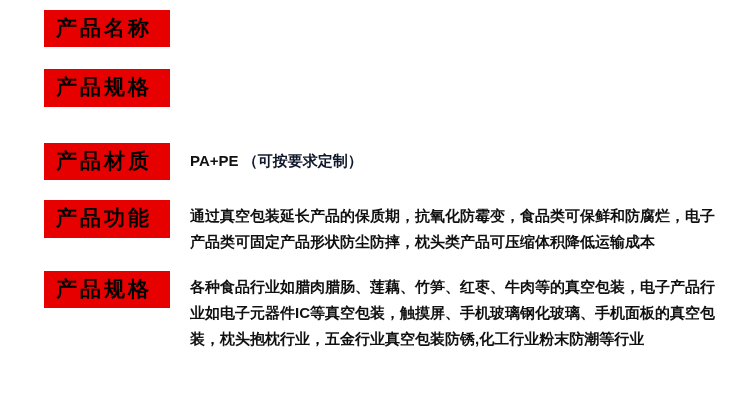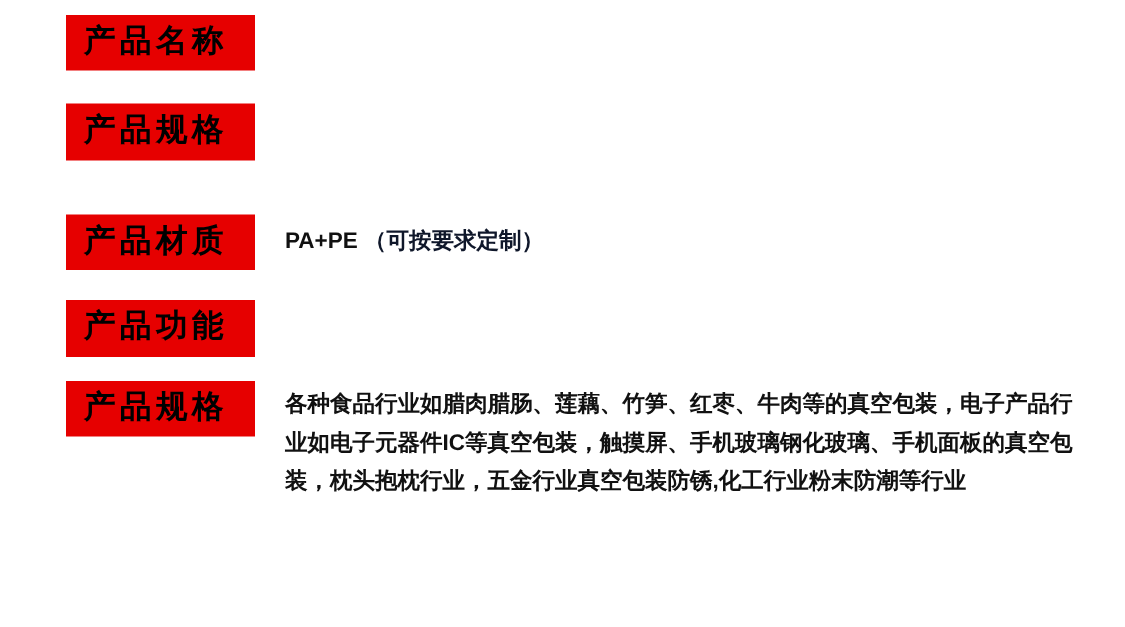--- a/index.html
+++ b/index.html
@@ -92,20 +92,23 @@
     <div class="value-cell">
       <span>PA+PE</span>
       <span class="red-note">（可按要求定制）</span>
     </div>
   </div>
 
   <div class="spec-row row-function">
     <div class="label-cell">
       <span class="label-badge">产品功能</span>
     </div>
+    <div class="value-cell">
+      <span>通过真空包装延长产品的保质期，抗氧化防霉变，食品类可保鲜和防腐烂，电子产品类可固定产品形状防尘防摔，枕头类产品可压缩体积降低运输成本</span>
+    </div>
   </div>
 
   <div class="spec-row row-industry">
     <div class="label-cell">
       <span class="label-badge">产品规格</span>
     </div>
     <div class="value-cell">
       <span>各种食品行业如腊肉腊肠、莲藕、竹笋、红枣、牛肉等的真空包装，电子产品行业如电子元器件IC等真空包装，触摸屏、手机玻璃钢化玻璃、手机面板的真空包装，枕头抱枕行业，五金行业真空包装防锈,化工行业粉末防潮等行业</span>
     </div>
   </div>

